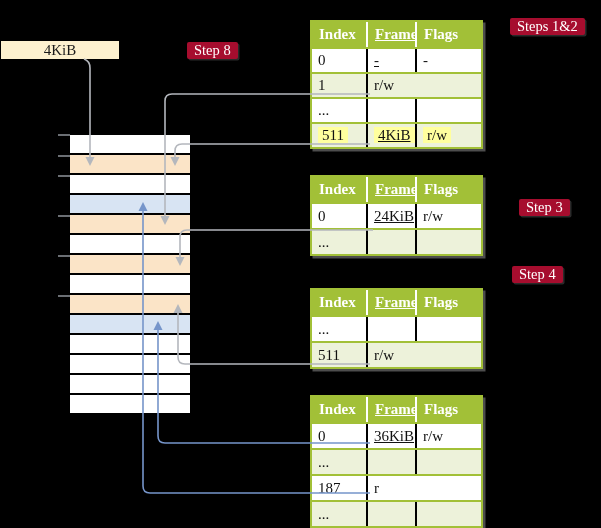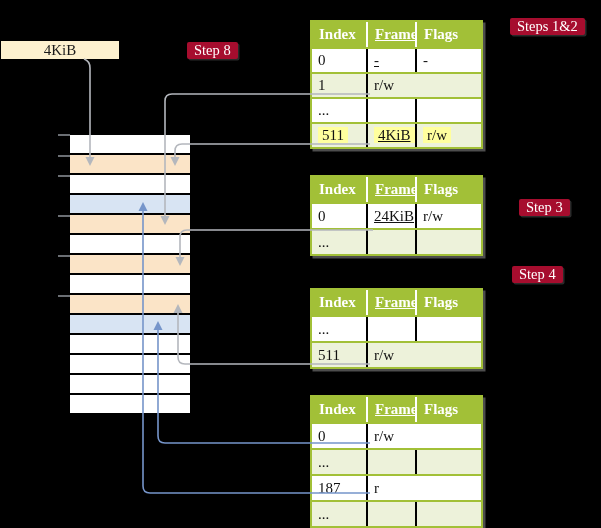--- a/index.html
+++ b/index.html
@@ -157,20 +157,21 @@
   </div>
 
   <div class="ptable tB t-pos4">
     <div class="thead">
       <div class="th c1">Index</div>
       <div class="th c2">Frame</div>
       <div class="th c3">Flags</div>
     </div>
     <div class="trow" data-shade="white">
       <div class="td c1">0</div>
+      <div class="td c2">36KiB</div>
       <div class="td c3">r/w</div>
     </div>
     <div class="trow" data-shade="green">
       <div class="td c1">...</div>
       <div class="td c2"></div>
       <div class="td c3"></div>
     </div>
     <div class="trow" data-shade="white">
       <div class="td c1">187</div>
       <div class="td c3">r</div>

